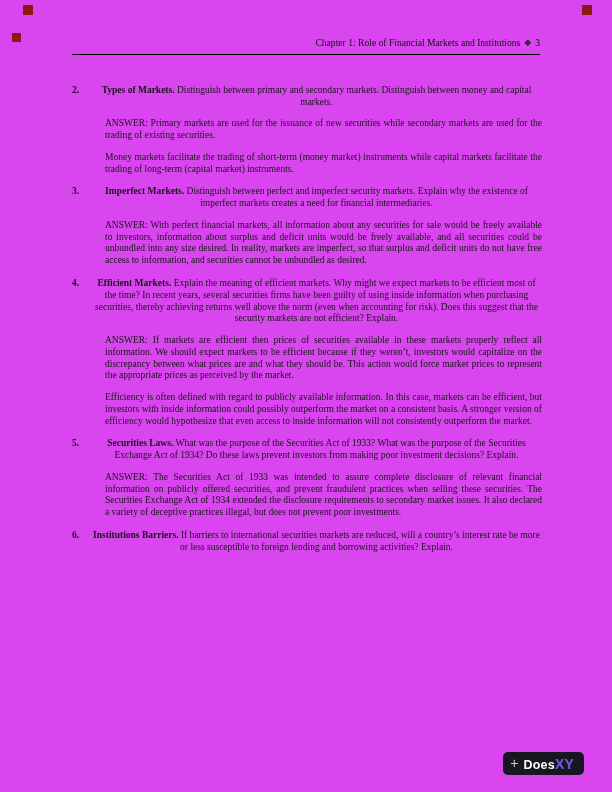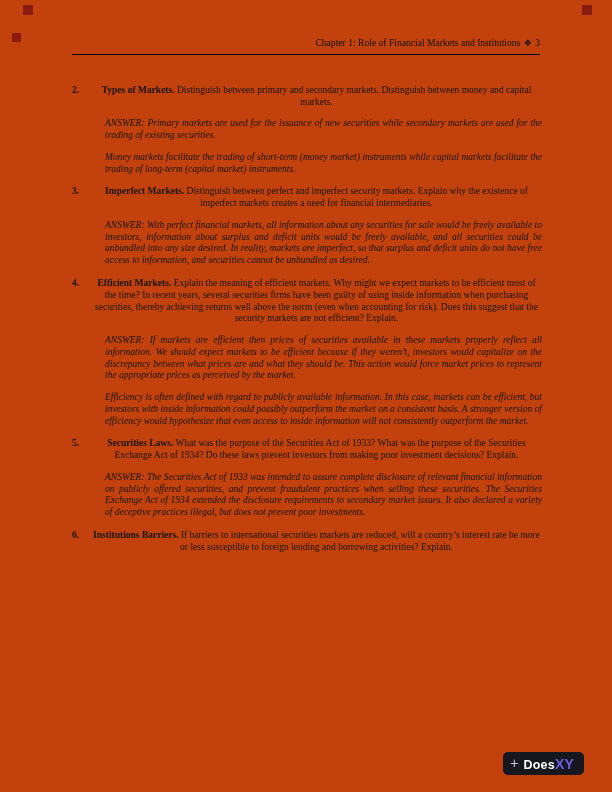--- a/index.html
+++ b/index.html
@@ -1,21 +1,21 @@
 <!DOCTYPE html>
 <html><head>
 <meta charset="utf-8">
 <style>
   html, body { margin: 0; padding: 0; background: #888; }
   .page {
     position: relative;
     width: 612px;
     height: 792px;
     margin: 0 auto;
-    background: #c2410c;
+    background: #d946ef;
     font-family: "Liberation Serif", "DejaVu Serif", serif;
     color: #161616;
     overflow: hidden;
     box-sizing: border-box;
   }
   .corner-mark {
     position: absolute;
     background: #8b1a12;
   }
   .mark-1 { left: 23px; top: 5px;  width: 10px; height: 10px; }
@@ -46,21 +46,21 @@
     margin: 0 0 1px 0;
   }
   .num {
     width: 19px;
     flex: 0 0 19px;
     font-weight: bold;
   }
   .body { flex: 1; }
   .body p { margin: 0 0 10px 0; text-align: justify; }
   .body p.q { text-align: center; }
-  .body p.a { margin-left: 14px; font-style: italic; }
+  .body p.a { margin-left: 14px; }
   .body b { font-weight: bold; }
 
   .logo {
     position: absolute;
     right: 28px;
     bottom: 17px;
     height: 23px;
     padding: 0 10px 0 7px;
     background: #16171f;
     border-radius: 5px;

